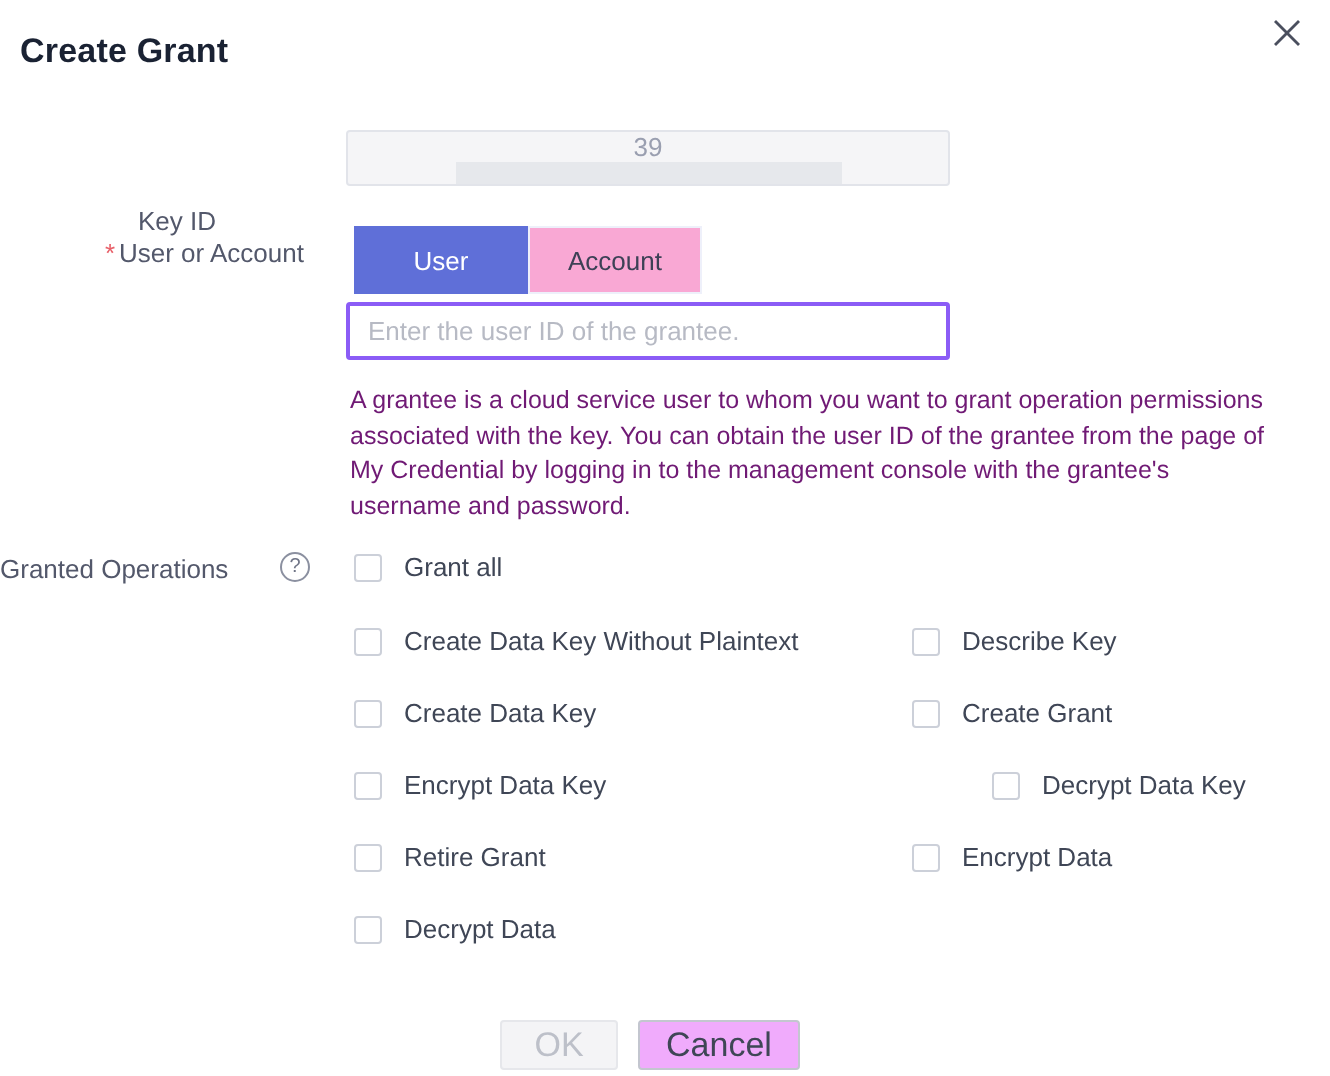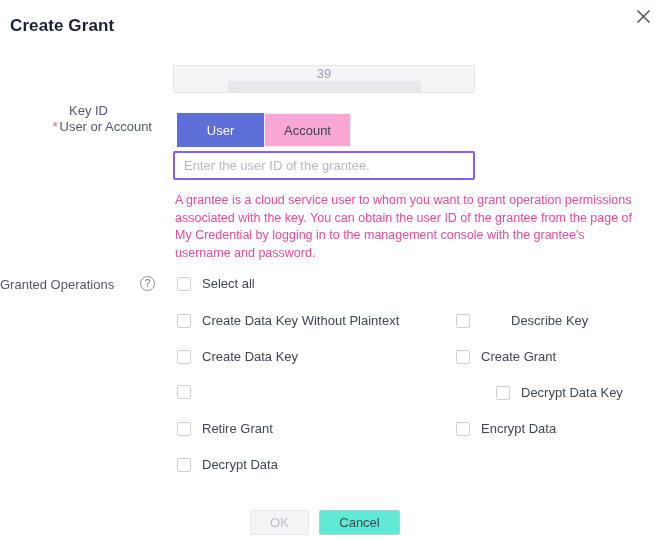--- a/index.html
+++ b/index.html
@@ -140,21 +140,21 @@
   }
   .text-input::placeholder { color: #b7bac4; }
 
   
   .warning-text {
     position: absolute;
     left: 175px;
     width: 464px;
     font-size: 12.5px;
     line-height: 17.5px;
-    color: #ec4899;
+    color: #701a75;
   }
 
   
   .help-icon {
     position: absolute;
     width: 15px;
     height: 15px;
     border: 1px solid #8b90a0;
     border-radius: 50%;
     box-sizing: border-box;
@@ -192,38 +192,38 @@
   }
 
   
   .btn {
     position: absolute;
     height: 25px;
     box-sizing: border-box;
     display: flex;
     align-items: center;
     justify-content: center;
-    font-size: 13px;
+    font-size: 17px;
     border-radius: 2px;
     font-family: "Liberation Sans", sans-serif;
   }
   .btn-ok {
     left: 250px;
     top: 510px;
     width: 59px;
     background: #f4f4f6;
     border: 1px solid #e6e7eb;
     color: #bdc0c9;
     cursor: default;
   }
   .btn-cancel {
     left: 319px;
     top: 510px;
     width: 81px;
-    background: #5eead4;
+    background: #f0abfc;
     border: 1px solid #c3c6cf;
     color: #3f4656;
     cursor: pointer;
   }
 </style>
 </head>
 <body>
 
 <div class="dialog-title">Create Grant</div>
 
@@ -260,45 +260,46 @@
 </div>
 
 <div class="warning-text" style="top:192px;">A grantee is a cloud service user to whom you want to grant operation permissions associated with the key. You can obtain the user ID of the grantee from the page of My Credential by logging in to the management console with the grantee's username and password.</div>
 
 <div class="form-row" style="top:276px;">
   <div class="field-label" style="top:0px;">Granted Operations</div>
   <div class="help-icon" style="left:140px; top:0px;">?</div>
 
   <div class="cb-row" style="left:177px; top:0px;">
     <span class="cb-box"></span>
-    <span class="cb-label">Select all</span>
+    <span class="cb-label">Grant all</span>
   </div>
 </div>
 
 <div class="cb-row" style="left:177px; top:313px;">
   <span class="cb-box"></span>
   <span class="cb-label">Create Data Key Without Plaintext</span>
 </div>
 <div class="cb-row" style="left:177px; top:349px;">
   <span class="cb-box"></span>
   <span class="cb-label">Create Data Key</span>
 </div>
 <div class="cb-row" style="left:177px; top:385px;">
   <span class="cb-box"></span>
+  <span class="cb-label">Encrypt Data Key</span>
 </div>
 <div class="cb-row" style="left:177px; top:421px;">
   <span class="cb-box"></span>
   <span class="cb-label">Retire Grant</span>
 </div>
 <div class="cb-row" style="left:177px; top:457px;">
   <span class="cb-box"></span>
   <span class="cb-label">Decrypt Data</span>
 </div>
 
-<div class="cb-row" style="left:456px; top:313px;gap:30px;">
+<div class="cb-row" style="left:456px; top:313px;">
   <span class="cb-box"></span>
   <span class="cb-label">Describe Key</span>
 </div>
 <div class="cb-row" style="left:456px; top:349px;">
   <span class="cb-box"></span>
   <span class="cb-label">Create Grant</span>
 </div>
 <div class="cb-row" style="left:456px; top:385px;padding-left:40px;">
   <span class="cb-box"></span>
   <span class="cb-label">Decrypt Data Key</span>

